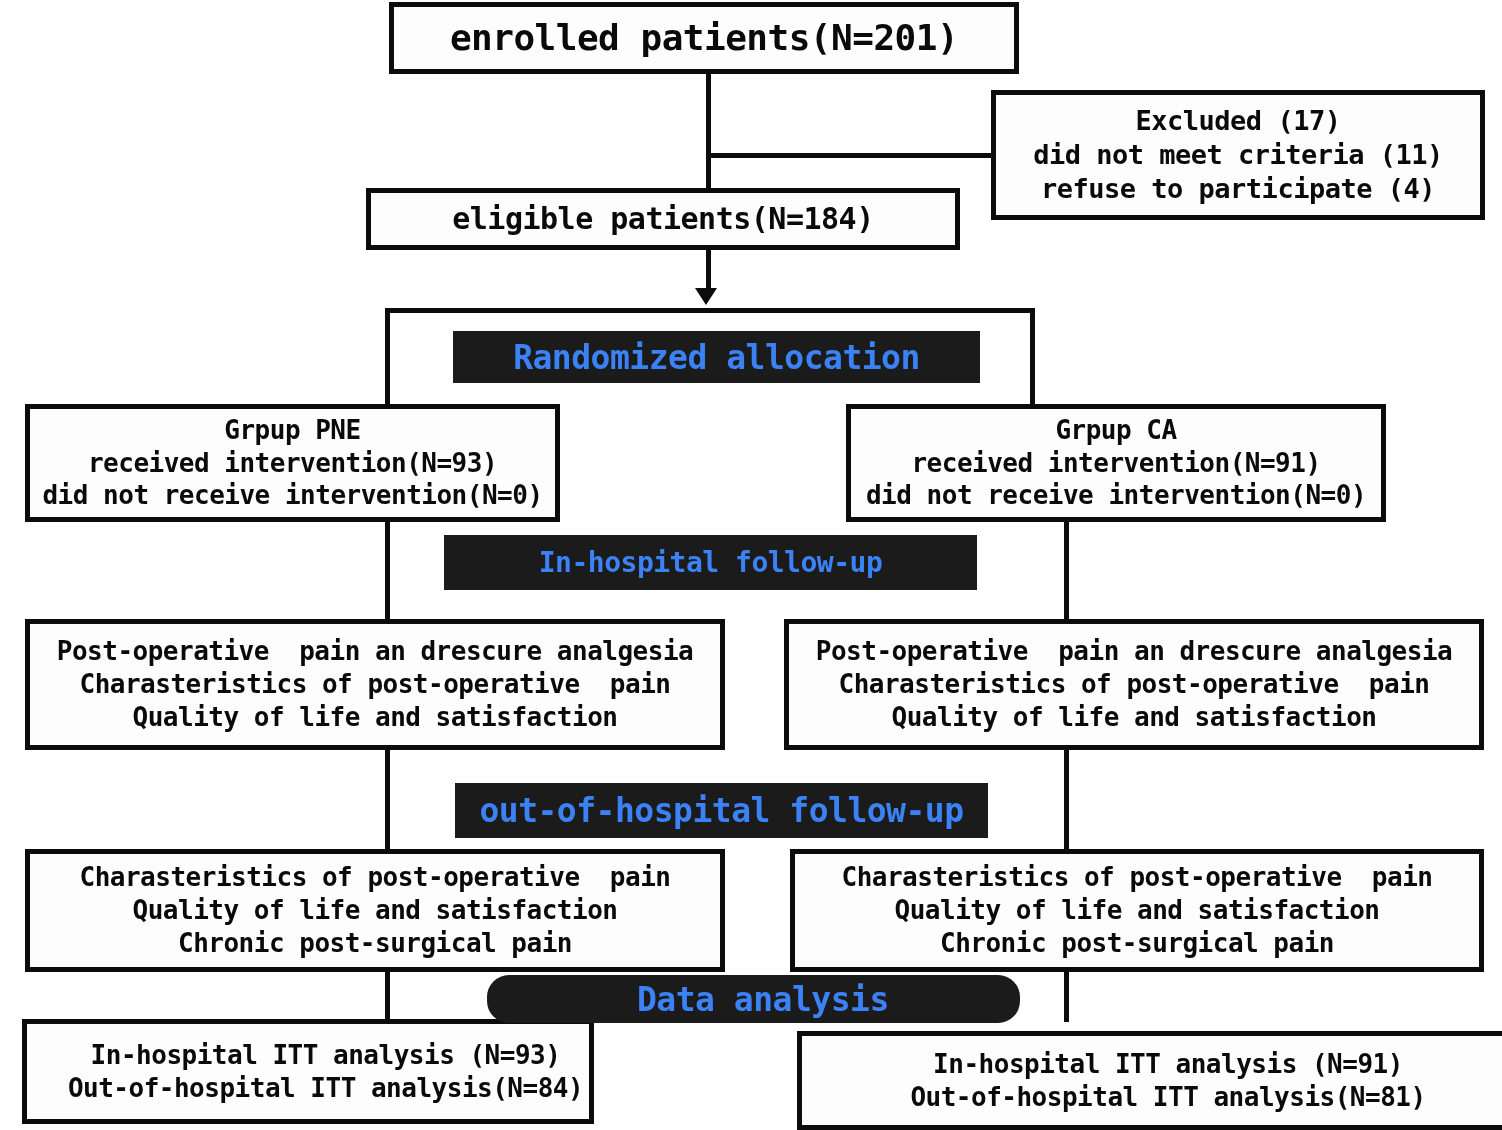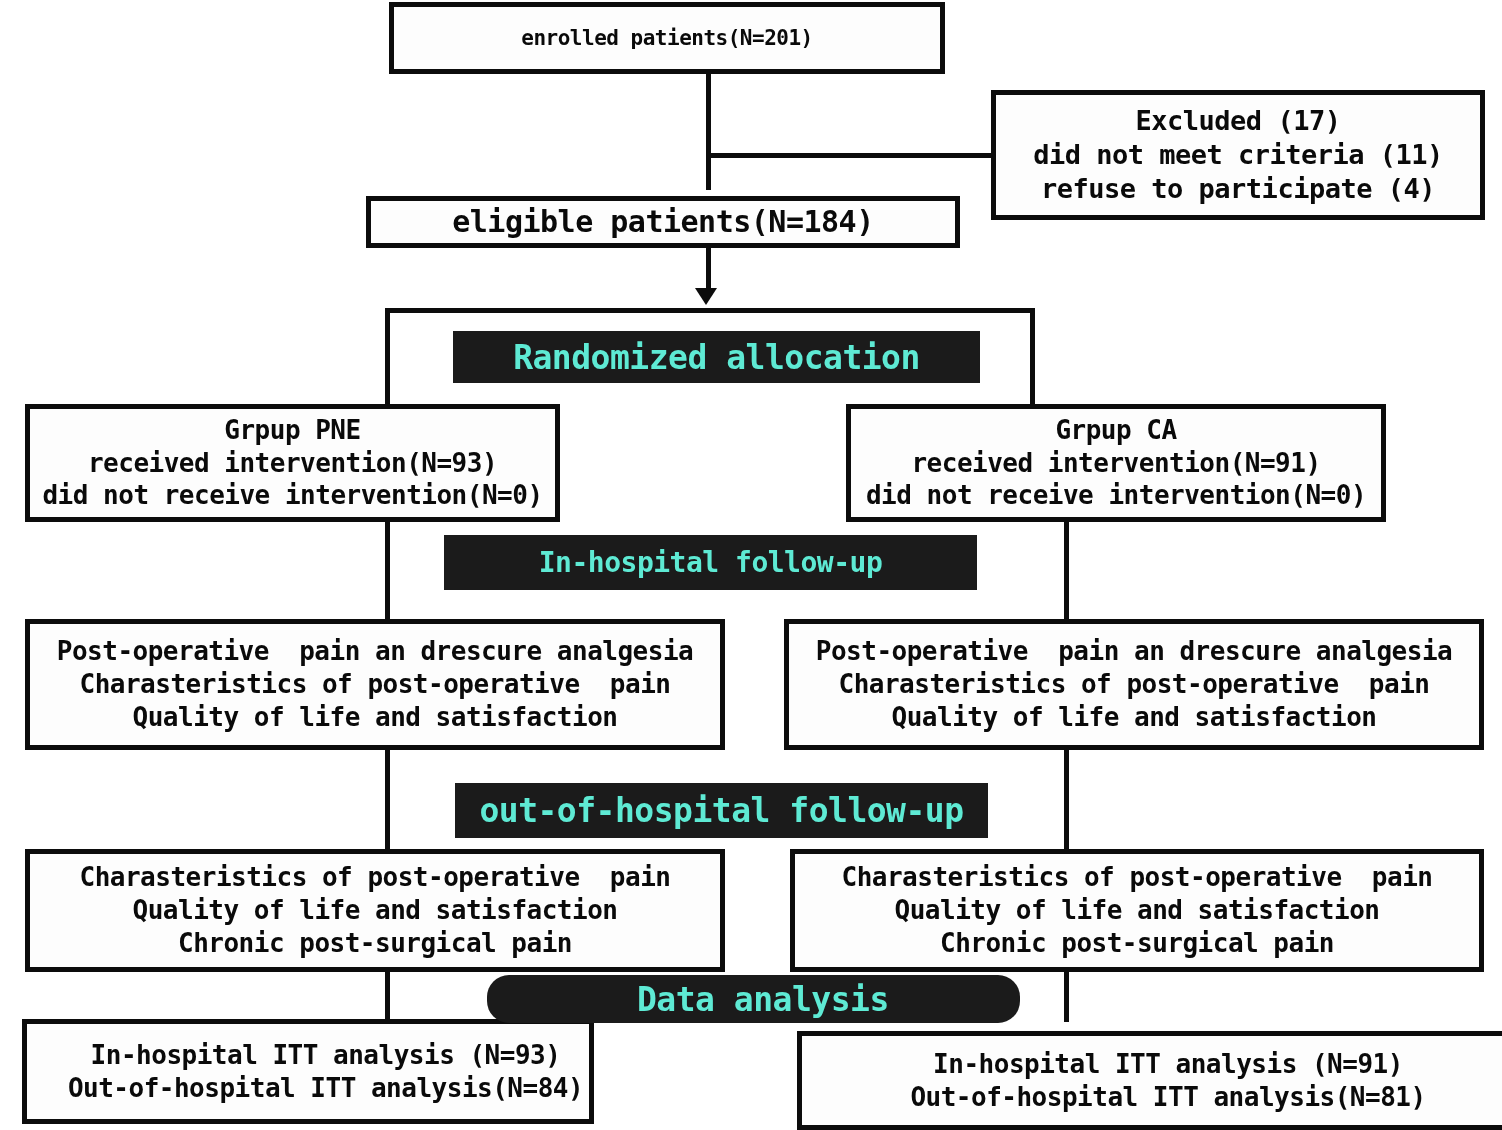--- a/index.html
+++ b/index.html
@@ -44,21 +44,21 @@
     border: 5px solid #0c0c0c;
     border-bottom: none;
     background: transparent;
     z-index: 3;
   }
   
   .banner {
     position: absolute;
     box-sizing: border-box;
     background: #1b1b1b;
-    color: #5eead4;
+    color: #3b82f6;
     display: flex;
     align-items: center;
     justify-content: center;
     white-space: pre;
     font-weight: 700;
     letter-spacing: -0.5px;
     z-index: 8;
   }
   .banner.left-align { justify-content: flex-start; padding-left: 150px; border-radius: 22px; }
   
@@ -100,31 +100,31 @@
   <div class="hline" style="left:1030px; top:400px; width:5px;"></div>
 
   <div class="vline" style="left:385px; top:522px; height:112px;"></div>
   <div class="vline" style="left:385px; top:750px; height:110px;"></div>
   <div class="vline" style="left:385px; top:972px; height:50px;"></div>
 
   <div class="vline" style="left:1064px; top:522px; height:112px;"></div>
   <div class="vline" style="left:1064px; top:750px; height:110px;"></div>
   <div class="vline" style="left:1064px; top:972px; height:50px;"></div>
 
-  <div class="box" style="left:389px; top:2px; width:556px; height:72px; font-size:21px;">
+  <div class="box" style="left:389px; top:2px; width:630px; height:72px; font-size:36px;">
     <span class="ln">enrolled patients(N=201)</span>
   </div>
 
   <div class="box" style="left:991px; top:90px; width:494px; height:130px; font-size:27px;">
     <span class="ln">Excluded (17)</span>
     <span class="ln">did not meet criteria (11)</span>
     <span class="ln">refuse to participate (4)</span>
   </div>
 
-  <div class="box" style="left:366px; top:196px; width:594px; height:52px; font-size:30px;text-align:right;">
+  <div class="box" style="left:366px; top:188px; width:594px; height:62px; font-size:30px;text-align:right;">
     <span class="ln">eligible patients(N=184)</span>
   </div>
 
   <div class="frame-open" style="left:385px; top:308px; width:650px; height:97px;"></div>
 
   <div class="banner" style="left:453px; top:331px; width:527px; height:52px; font-size:33px;">Randomized allocation</div>
 
   <div class="box" style="left:25px; top:404px; width:535px; height:118px; font-size:26px;">
     <span class="ln">Grpup PNE</span>
     <span class="ln">received intervention(N=93)</span>

